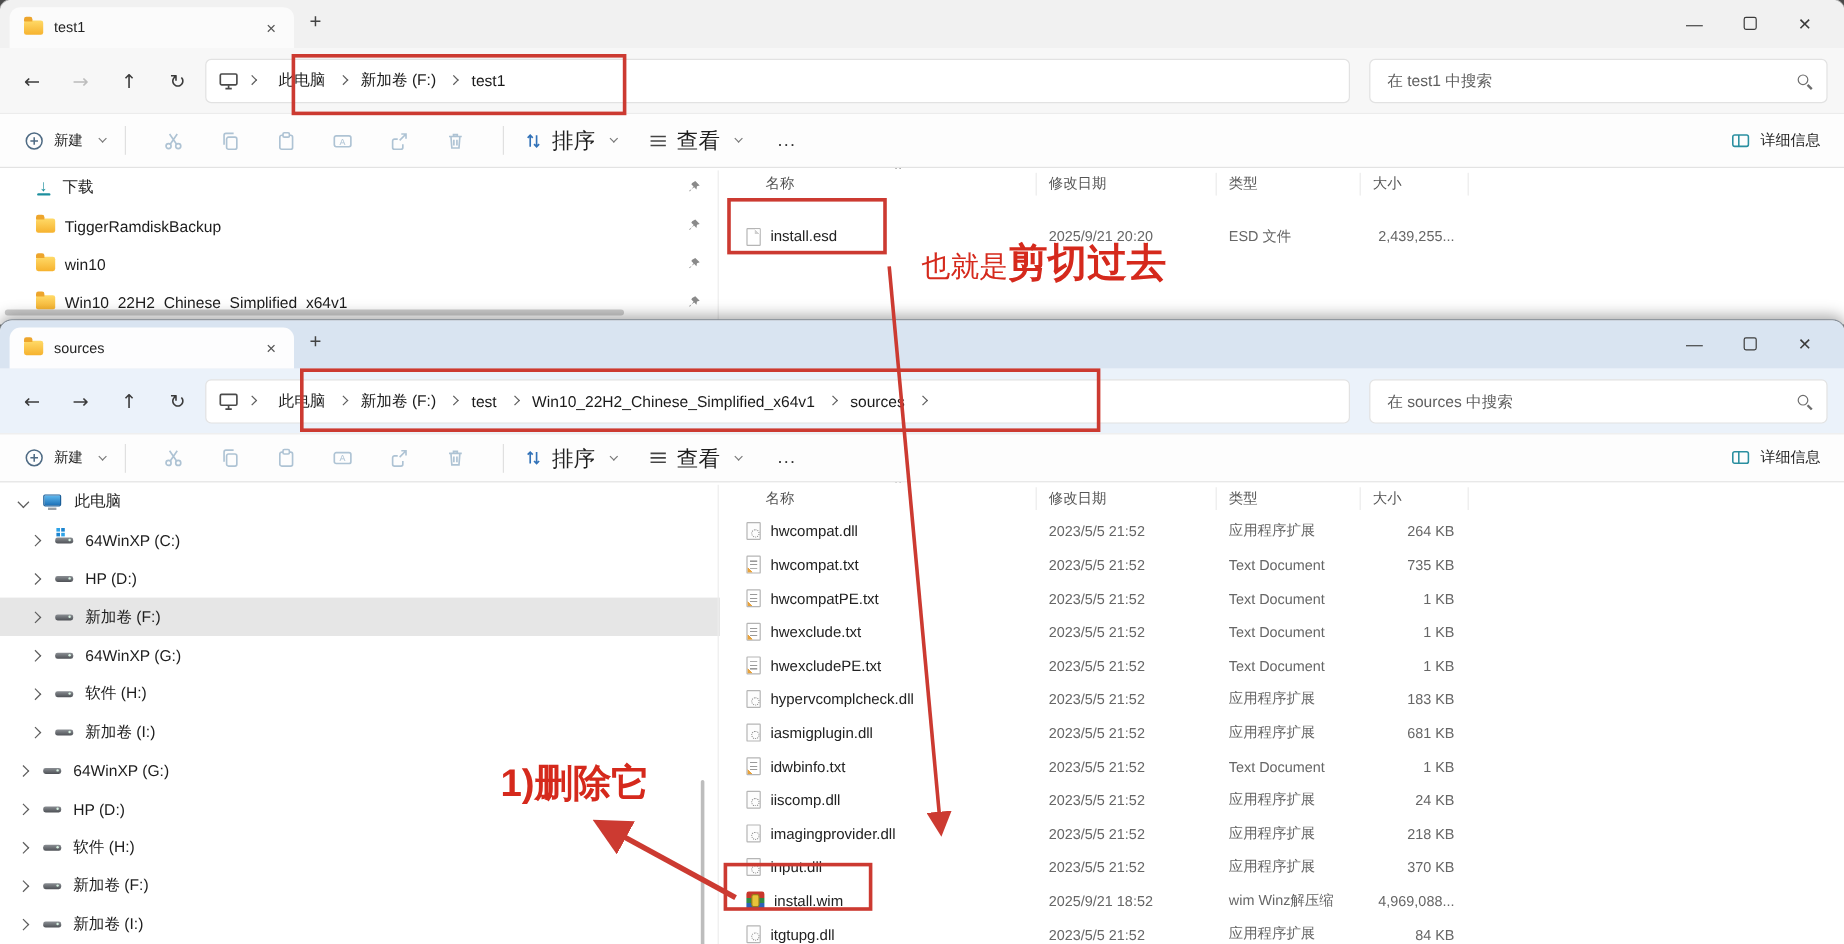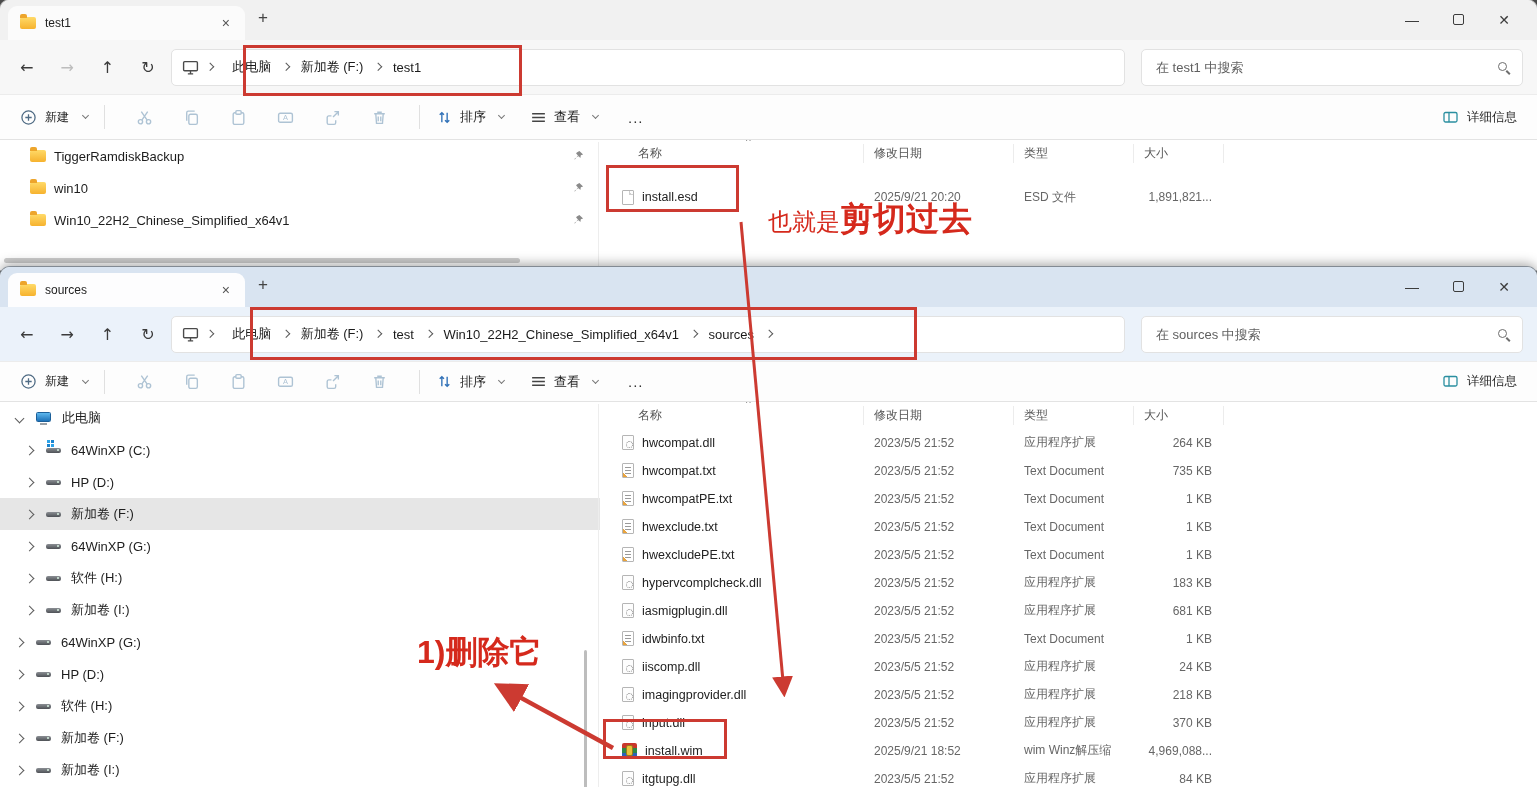--- a/index.html
+++ b/index.html
@@ -51,21 +51,21 @@
               transform:rotate(45deg);transform-origin:0 0;}
 
   
   .toolbar{height:46px;background:#fdfdfd;border-top:1px solid #ececec;border-bottom:1px solid #e3e3e3;
            display:flex;align-items:center;padding:0 20px;box-sizing:border-box;}
   .bottom .toolbar{height:41px;}
   .tb-new{display:flex;align-items:center;gap:8px;font-size:12px;color:#1f1f1f;}
   .tb-sep{width:1px;height:24px;background:#e0e0e0;margin:0 16px;}
   .tb-ico{width:47px;display:flex;justify-content:center;}
   .tb-group{display:flex;align-items:center;}
-  .tb-txtbtn{display:flex;align-items:center;gap:7px;font-size:13px;color:#1f1f1f;margin-right:26px;}
+  .tb-txtbtn{display:flex;align-items:center;gap:7px;font-size:18px;color:#1f1f1f;margin-right:26px;}
   .tb-more{font-size:15px;color:#333;letter-spacing:1px;margin-left:4px;}
   .tb-right{margin-left:auto;display:flex;align-items:center;gap:8px;font-size:12.5px;color:#1f1f1f;}
 
   
   .content{display:flex;}
   .top .content{height:129px;}
   .bottom .content{height:385px;}
   .leftpane{width:600px;position:relative;flex:none;}
   .vdiv{position:absolute;top:2px;bottom:0;left:598px;width:1px;background:#ededed;}
   .filelist{flex:1;position:relative;overflow:hidden;margin-left:8px;}
@@ -253,20 +253,27 @@
             <rect x="1.5" y="2.5" width="13" height="9.5" rx="1.5" fill="none" stroke="#2a8fa0" stroke-width="1.3"></rect>
             <path d="M6.5 2.5V12" stroke="#2a8fa0" stroke-width="1.3"></path>
           </svg>
         <span>详细信息</span>
       </div>
     </div>
     <div class="content">
       <div class="leftpane">
         <div id="sidebar-top">
             <div class="side-row">
+              <span class="download-icon fico"></span>
+              <span class="side-label">下载</span>
+              <span class="pin"><svg width="11" height="11" viewBox="0 0 11 11">
+                  <path d="M6.4 0.9 L10.1 4.6 L7.8 5.3 L7.4 7.9 L4.9 5.4 L1.9 9.6 L1.3 9 L5.5 6 L3.1 3.6 L3.8 2.4 Z" fill="#8a8a8a"></path>
+                </svg></span>
+            </div>
+            <div class="side-row">
               <span class="folder-icon fico"></span>
               <span class="side-label">TiggerRamdiskBackup</span>
               <span class="pin"><svg width="11" height="11" viewBox="0 0 11 11">
                   <path d="M6.4 0.9 L10.1 4.6 L7.8 5.3 L7.4 7.9 L4.9 5.4 L1.9 9.6 L1.3 9 L5.5 6 L3.1 3.6 L3.8 2.4 Z" fill="#8a8a8a"></path>
                 </svg></span>
             </div>
             <div class="side-row">
               <span class="folder-icon fico"></span>
               <span class="side-label">win10</span>
               <span class="pin"><svg width="11" height="11" viewBox="0 0 11 11">
@@ -292,21 +299,21 @@
             <div class="hc c3">大小</div>
           </div>
         <div class="rows" id="rows-top">
             <div class="frow">
               <div class="fc c0">
                 <span class="file-icon fico"></span>
                 <span class="fname">install.esd</span>
               </div>
               <div class="fc c1">2025/9/21 20:20</div>
               <div class="fc c2">ESD 文件</div>
-              <div class="fc c3">1,891,821...</div>
+              <div class="fc c3">2,439,255...</div>
             </div>
           </div>
       </div>
     </div>
   </section>
 
   <section class="win bottom">
     <div class="tabbar">
       <div class="tab">
         <span class="folder-icon"></span>

